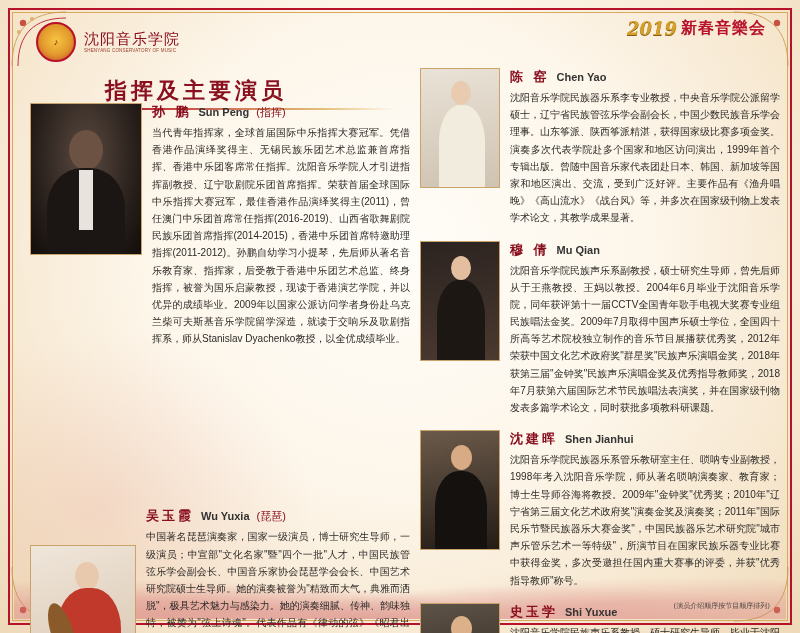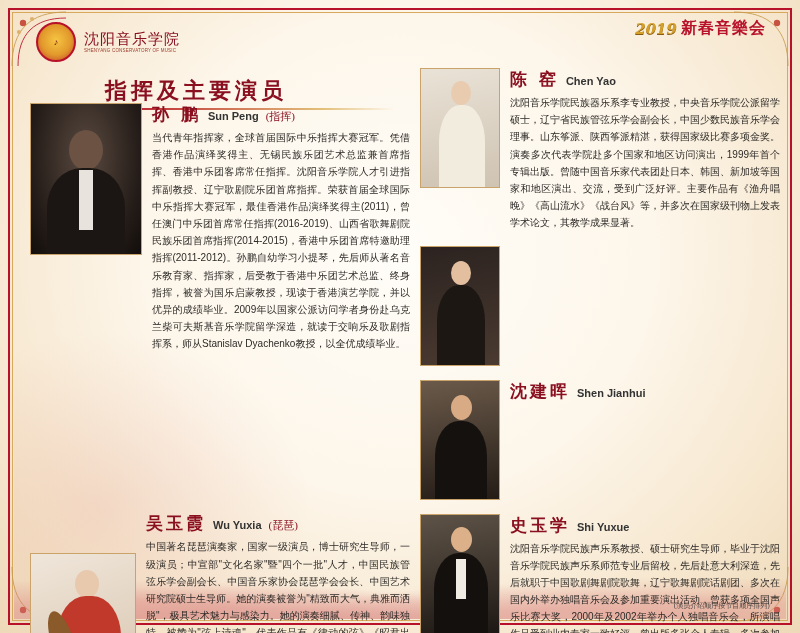--- a/index.html
+++ b/index.html
@@ -53,21 +53,21 @@
   }
   .logo-text-en{
     font-size:4.5px;color:#9a3a2a;letter-spacing:.2px;line-height:1.2;
     width:150px;
   }
   .festival{
     position:absolute;right:20px;top:4px;display:flex;align-items:center;gap:4px;
   }
   .festival-year{
     font-family:"DejaVu Serif","Liberation Serif",serif;
-    font-size:15px;color:#d4a02a;font-weight:bold;font-style:italic;
+    font-size:18px;color:#d4a02a;font-weight:bold;font-style:italic;
     text-shadow:0 1px 0 #8a5a10;
     text-align:center;
   }
   .festival-title{
     font-family:"DejaVu Serif","Liberation Serif",serif;
     font-size:16px;color:#b8112a;font-weight:bold;letter-spacing:1px;
   }
 
   
   .page-title{
@@ -97,27 +97,27 @@
     background:#2a2320;
     flex:0 0 auto;
     position:relative;overflow:hidden;
   }
   .photo .ph-bg{position:absolute;inset:0;}
   .name-line{
     display:flex;align-items:baseline;gap:7px;margin-bottom:3px;
   }
   .name-cn{
     font-family:"DejaVu Serif","Liberation Serif",serif;
-    font-size:17px;color:#8a1020;font-weight:bold;letter-spacing:3px;
+    font-size:13px;color:#8a1020;font-weight:bold;letter-spacing:3px;
   }
   .name-en{
     font-size:11px;color:#333;font-weight:bold;
   }
   .name-role{
-    font-family:Liberation Serif, serif;
+    font-family:Liberation Sans, sans-serif;
     font-size:11px;color:#8a1020;
   }
   .bio{
     font-family:Liberation Sans, sans-serif;
     font-size:10px;line-height:1.72;color:#2d2a27;text-align:justify;
   }
   .footnote{
     position:absolute;right:30px;bottom:22px;
     font-family:"DejaVu Serif","Liberation Serif",serif;
     font-size:7px;color:#4a4440;
@@ -243,34 +243,40 @@
       </div>
     </div>
 
     <div class="person">
       <div class="photo" style="width:78px;height:118px;">
         <div class="ph-bg" style="background:linear-gradient(170deg,#2c2320,#4a3a30);"></div>
         <div class="sil-head" style="left:30px;top:14px;width:20px;height:24px;background:#e3bfa0;"></div>
         <div class="sil-body" style="left:16px;top:38px;width:48px;height:80px;background:#1d1714;"></div>
       </div>
       <div style="flex:1;">
+        <div class="name-line">
+          <span class="name-cn">穆 倩</span>
+          <span class="name-en">Mu Qian</span>
+        </div>
+        <div class="bio">沈阳音乐学院民族声乐系副教授，硕士研究生导师，曾先后师从于王燕教授、王妈以教授。2004年6月毕业于沈阳音乐学院，同年获评第十一届CCTV全国青年歌手电视大奖赛专业组民族唱法金奖。2009年7月取得中国声乐硕士学位，全国四十所高等艺术院校独立制作的音乐节目展播获优秀奖，2012年荣获中国文化艺术政府奖"群星奖"民族声乐演唱金奖，2018年获第三届"金钟奖"民族声乐演唱金奖及优秀指导教师奖，2018年7月获第六届国际艺术节民族唱法表演奖，并在国家级刊物发表多篇学术论文，同时获批多项教科研课题。</div>
       </div>
     </div>
 
     <div class="person">
       <div class="photo" style="width:78px;height:118px;">
         <div class="ph-bg" style="background:linear-gradient(170deg,#6b5a4a,#241c16);"></div>
         <div class="sil-head" style="left:30px;top:14px;width:21px;height:25px;background:#d8ab85;"></div>
         <div class="sil-body" style="left:14px;top:40px;width:52px;height:78px;background:#15110e;"></div>
       </div>
       <div style="flex:1;">
         <div class="name-line">
           <span class="name-cn">沈建晖</span>
           <span class="name-en">Shen Jianhui</span>
         </div>
+        <div class="bio">沈阳音乐学院民族器乐系管乐教研室主任、唢呐专业副教授，1998年考入沈阳音乐学院，师从著名唢呐演奏家、教育家；博士生导师谷海将教授。2009年"金钟奖"优秀奖；2010年"辽宁省第三届文化艺术政府奖"演奏金奖及演奏奖；2011年"国际民乐节暨民族器乐大赛金奖"，中国民族器乐艺术研究院"城市声乐管乐艺术一等特级"，所演节目在国家民族乐器专业比赛中获得金奖，多次受邀担任国内重大赛事的评委，并获"优秀指导教师"称号。</div>
       </div>
     </div>
 
     <div class="person">
       <div class="photo" style="width:78px;height:118px;">
         <div class="ph-bg" style="background:linear-gradient(170deg,#5e5347,#1e1814);"></div>
         <div class="sil-head" style="left:30px;top:12px;width:21px;height:25px;background:#dcb189;"></div>
         <div class="sil-body" style="left:13px;top:38px;width:54px;height:80px;background:#14100d;"></div>
         <div style="position:absolute;left:35px;top:44px;width:10px;height:40px;background:#f0ece4;"></div>
       </div>

